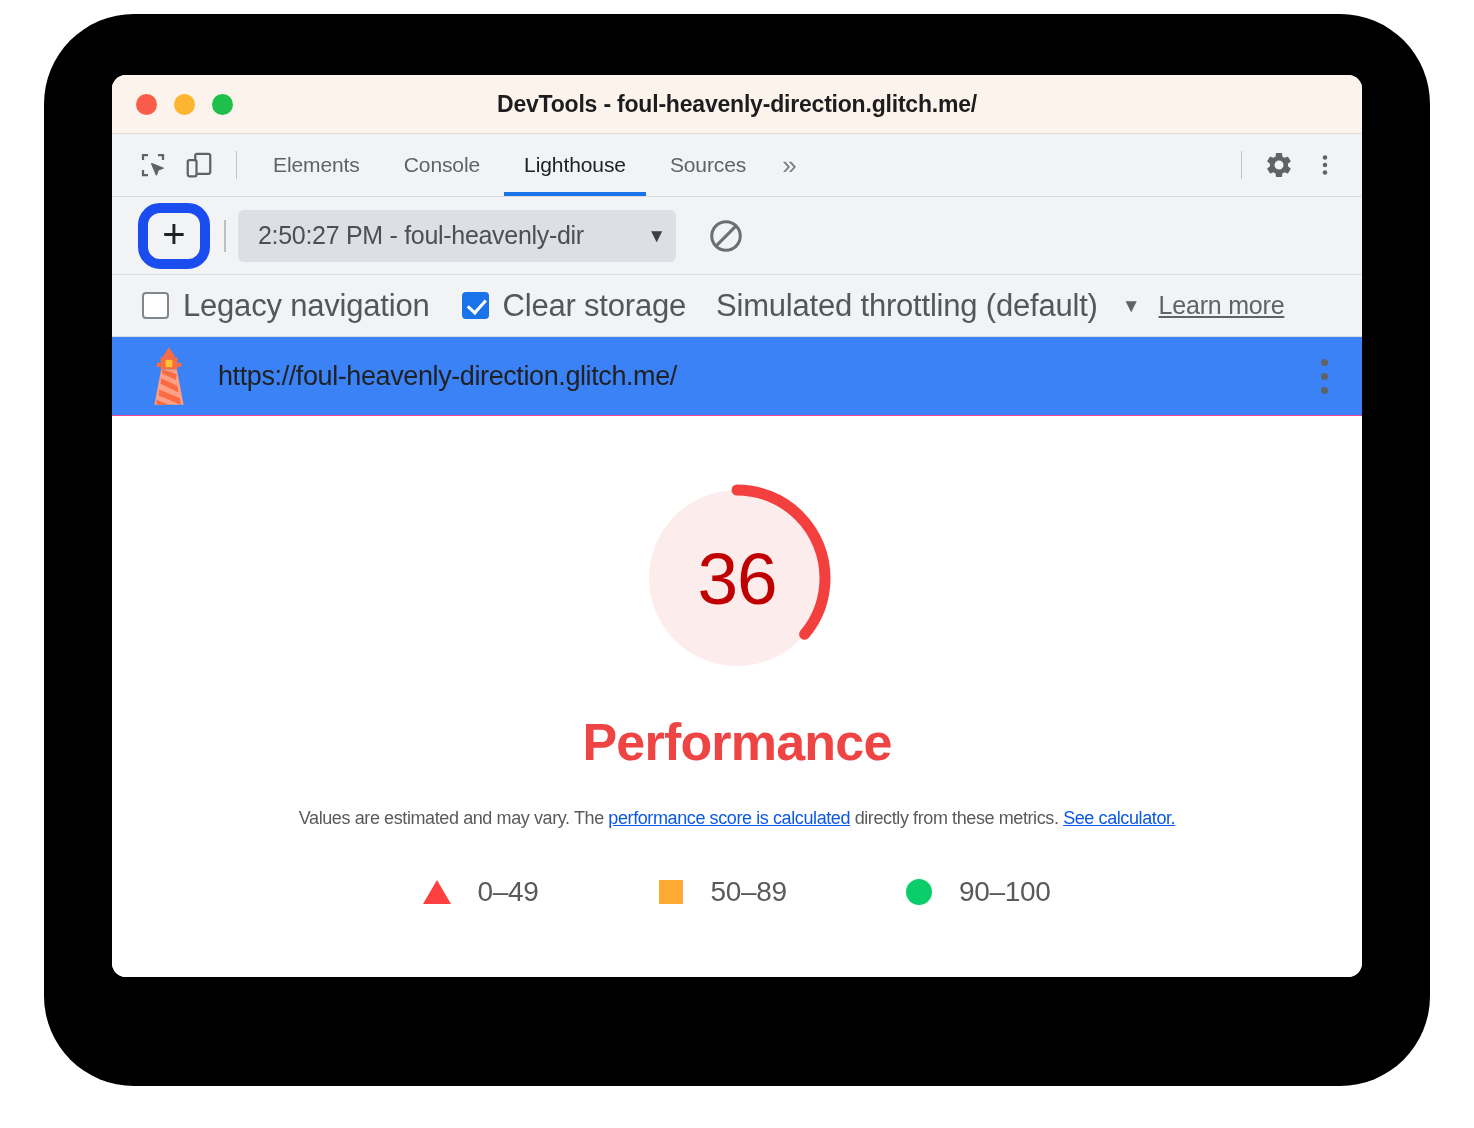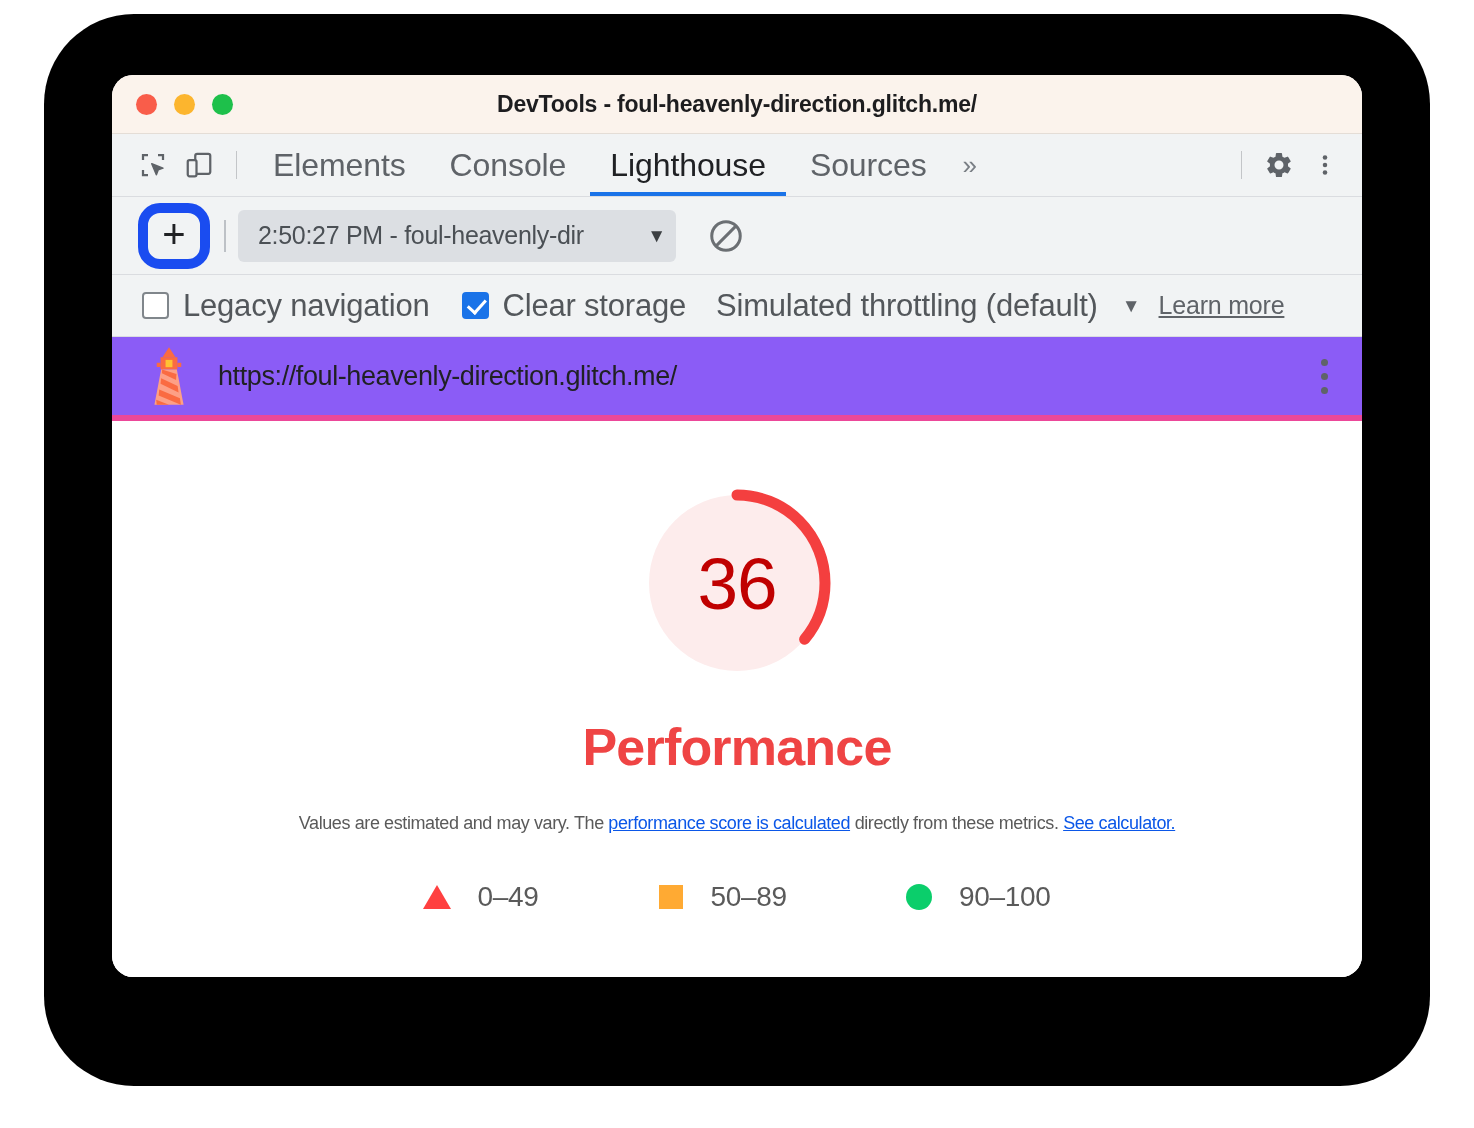--- a/index.html
+++ b/index.html
@@ -24,21 +24,21 @@
   }
 
   
   #window {
     position: absolute;
     left: 112px;
     top: 75px;
     width: 1250px;
     height: 902px;
     background: #ffffff;
-    border-radius: 21px;
+    border-radius: 14px;
     overflow: hidden;
     box-shadow: 0 0 0 1px rgba(0,0,0,0.06);
   }
 
   
   #titlebar {
     position: relative;
     height: 58px;
     background: #fbf3ec;
     border-bottom: 1px solid #e4ddd6;
@@ -80,21 +80,21 @@
     display: flex; align-items: center; justify-content: center;
     color: #5f6368;
   }
   .tb-sep {
     width: 1px; height: 28px; background: #c3c5c8; margin: 0 14px;
   }
   #tablist { display: flex; align-items: stretch; height: 100%; }
   .dt-tab {
     display: flex; align-items: center;
     padding: 0 22px;
-    font-size: 32px;
+    font-size: 21px;
     color: #5f6368;
     position: relative;
     letter-spacing: -0.1px;
   }
   .dt-tab.active { color: #202124; }
   .dt-tab.active::after {
     content: "";
     position: absolute;
     left: 2px; right: 2px; bottom: 0;
     height: 4px;
@@ -214,22 +214,22 @@
     font-size: 25px;
     color: #5f6368;
     text-decoration: underline;
     margin-left: 18px;
     letter-spacing: -0.2px;
   }
 
   
   #url-row {
     height: 78px;
-    background: #8b5cf6;
-    border-bottom: 6px solid #ec4899;
+    background: #3b82f6;
+    border-bottom: 1px solid #ec4899;
     display: flex;
     align-items: center;
     padding: 0 24px 0 34px;
     position: relative;
   }
   #lh-logo { width: 46px; height: 58px; flex: none; }
   #page-url {
     font-size: 27px;
     color: #202124;
     margin-left: 26px;

